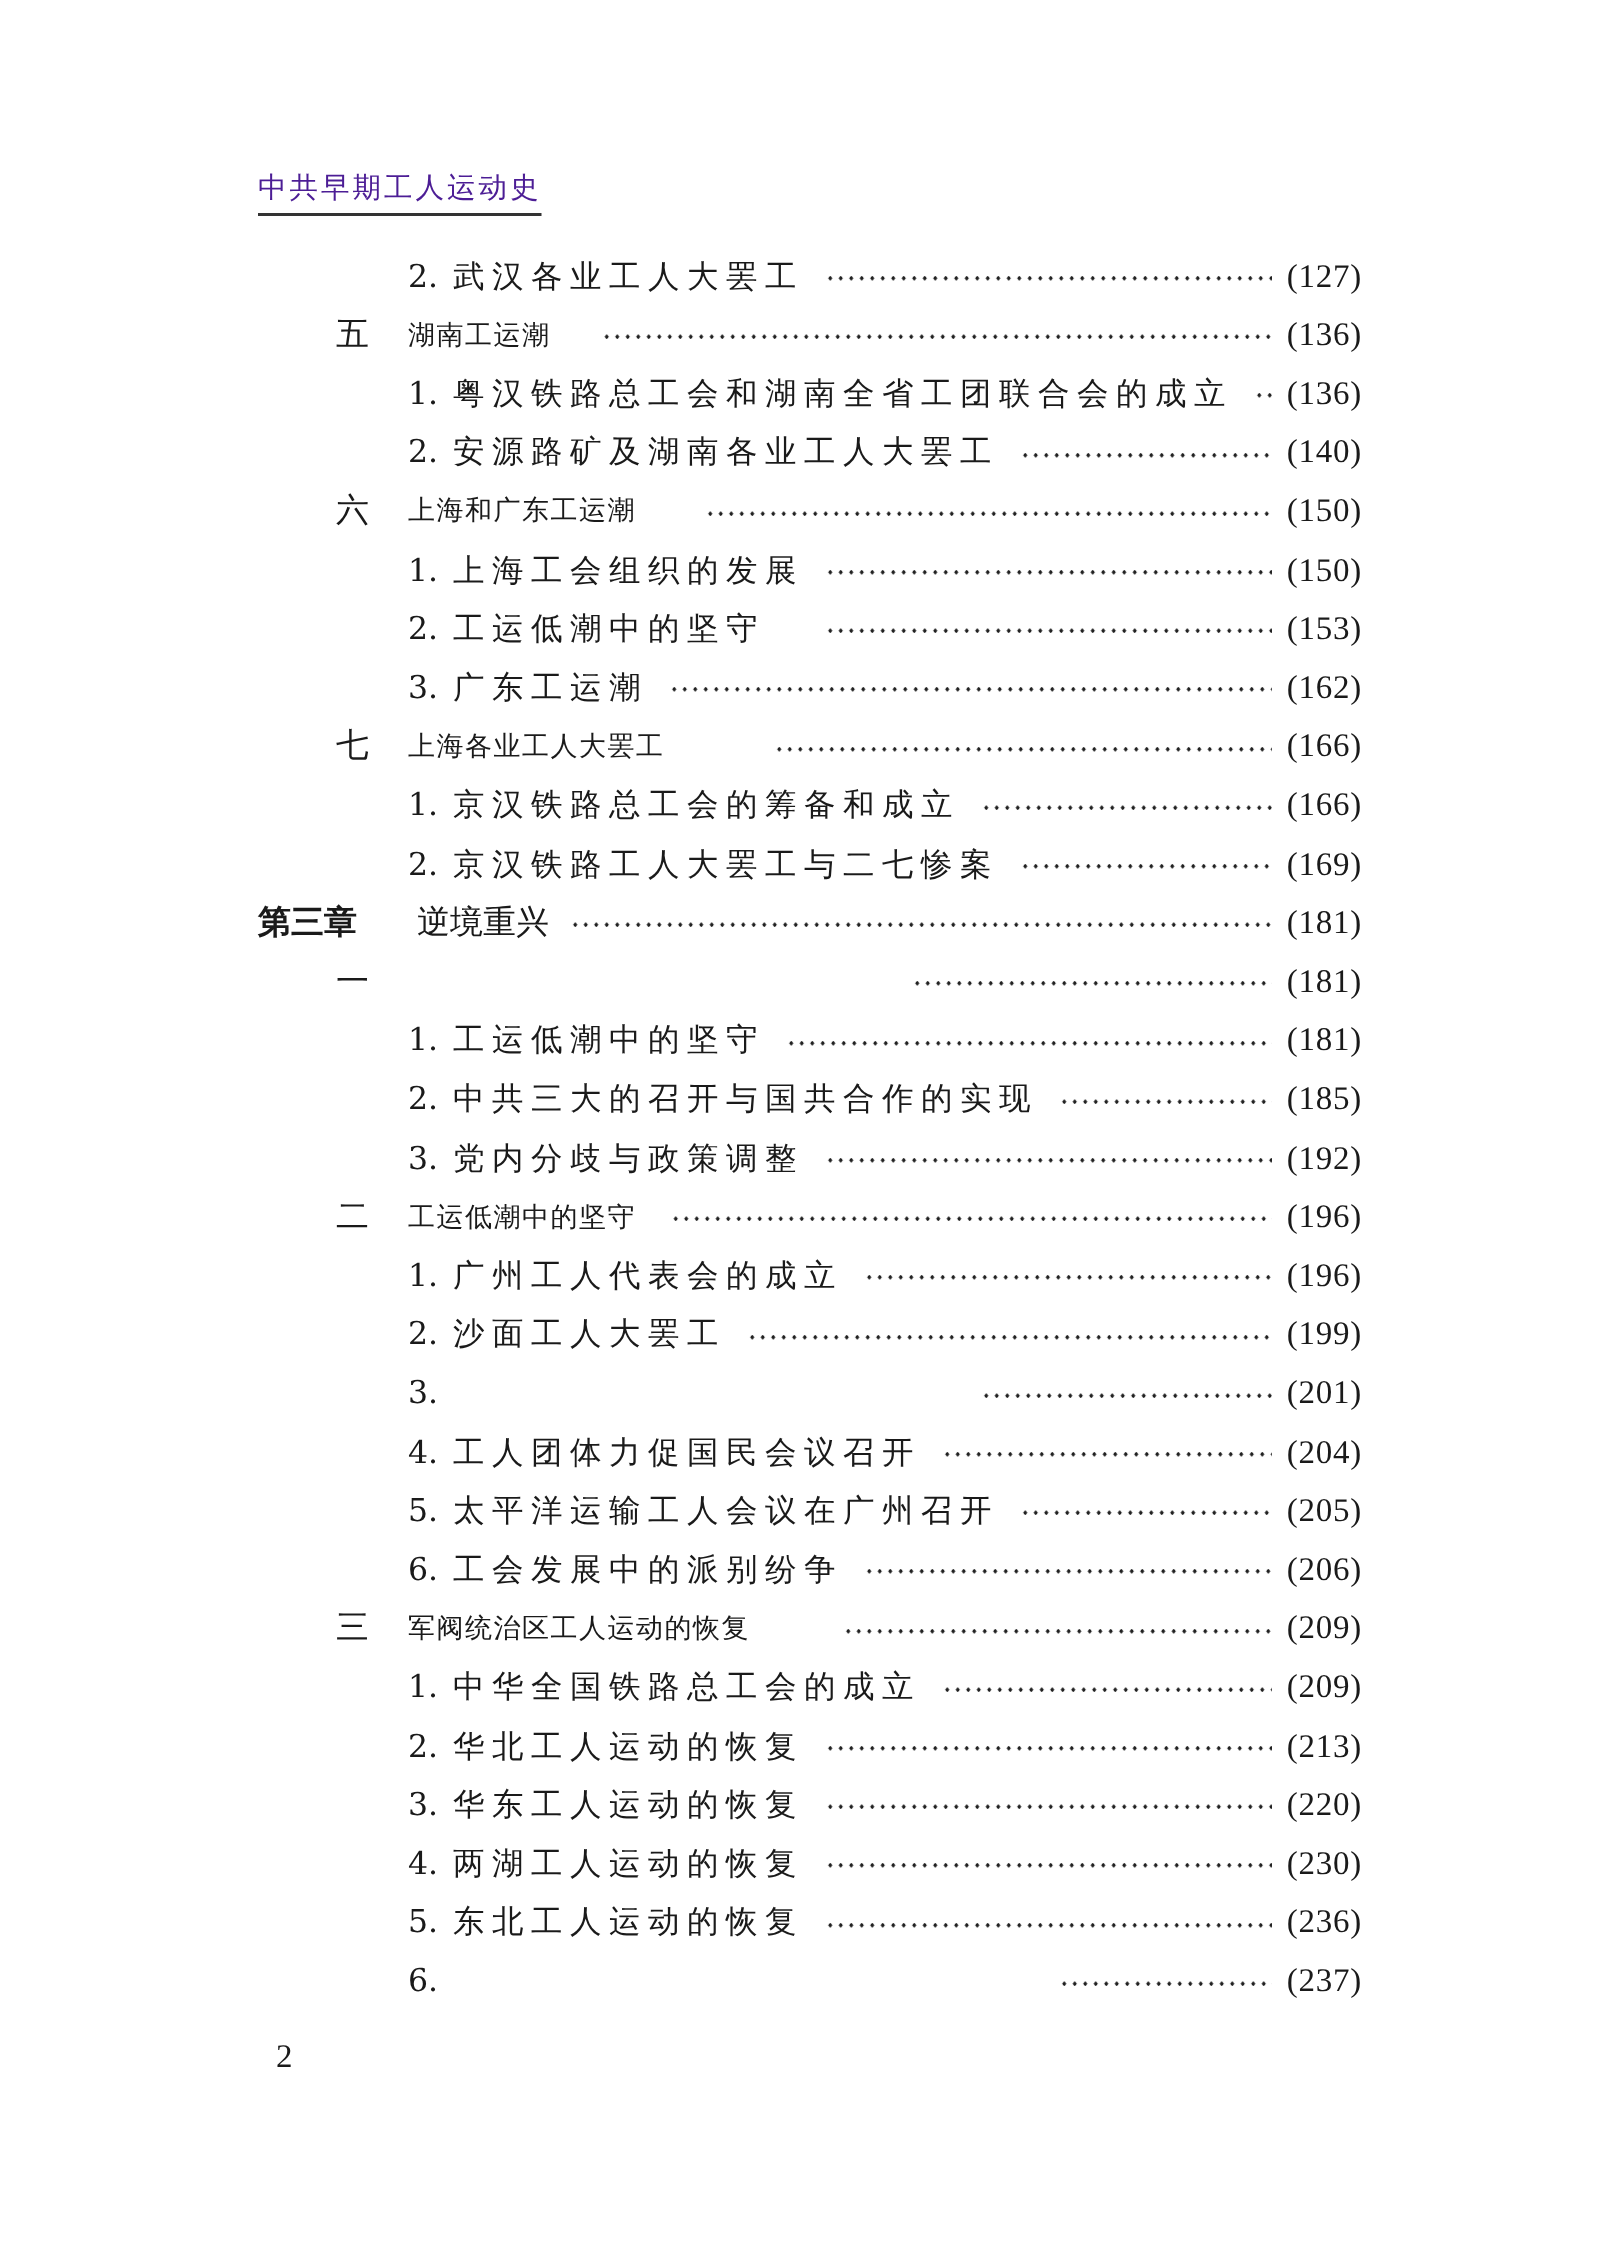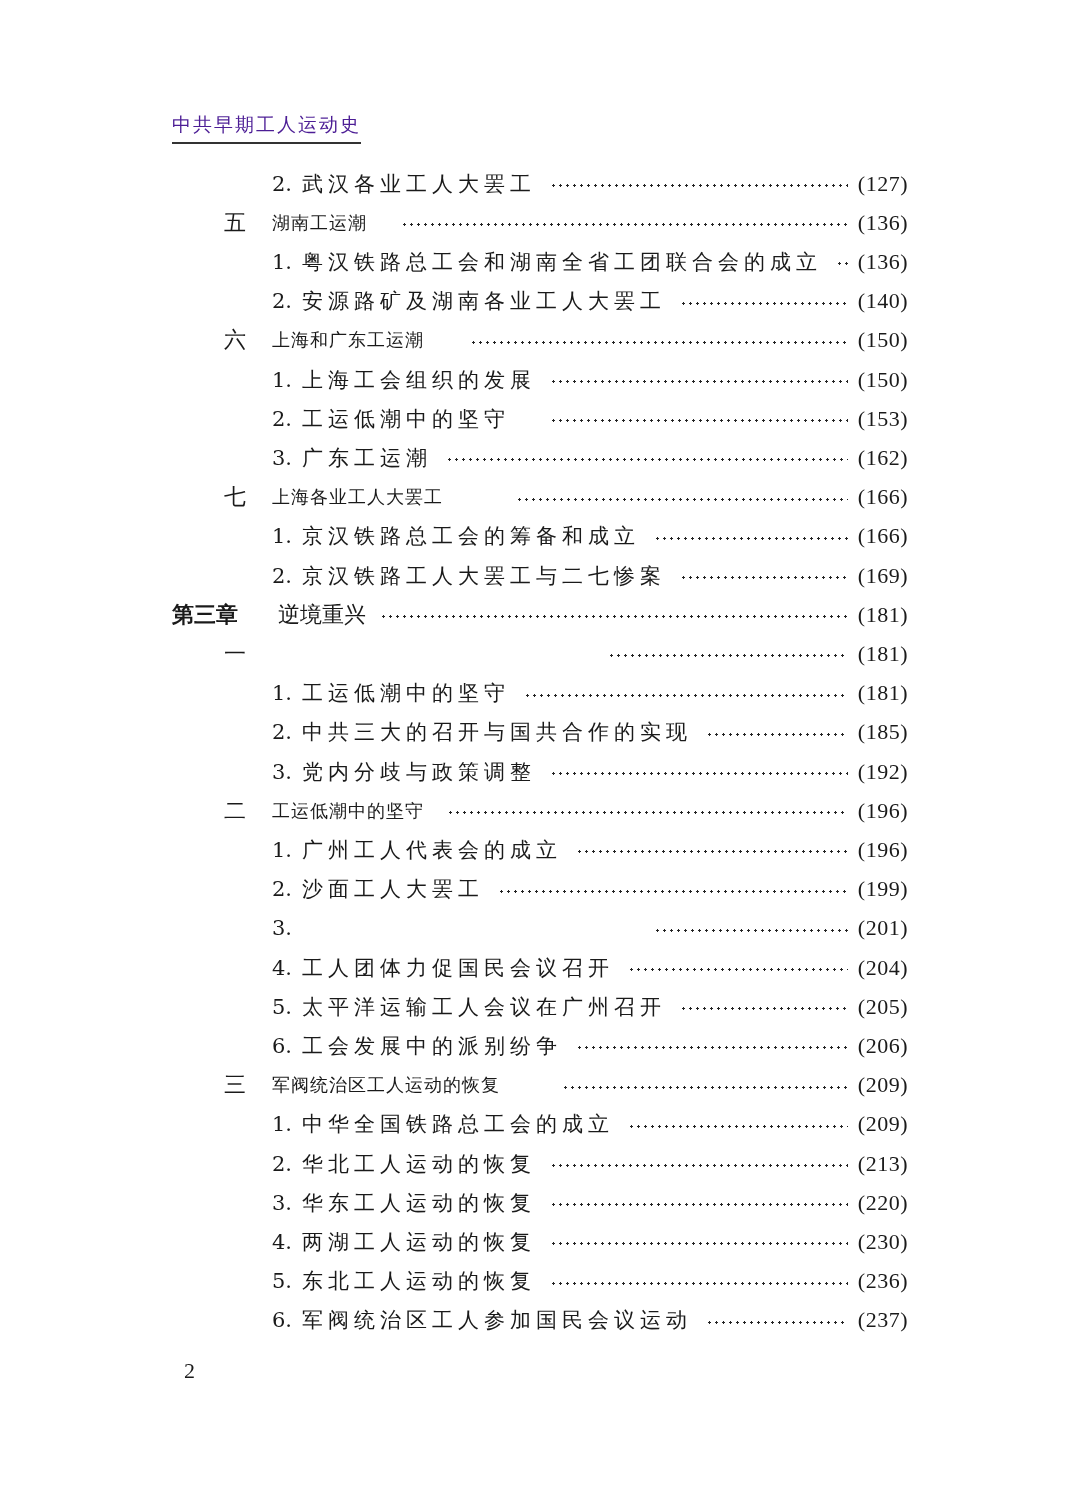--- a/index.html
+++ b/index.html
@@ -251,21 +251,20 @@
     <div class="row sub" style="top: 1097.6px;">
       <span class="num">5.</span>
       <span class="label">东北工人运动的恢复</span>
       <div class="lead" style="left: 550px; width: 298px; top: 11.5px;">
         <span></span>
       </div>
       <span class="page">(236)</span>
     </div>
     <div class="row sub" style="top: 1136.8px;">
       <span class="num">6.</span>
-      <span class="label">军阀统治区工人参加国民会议运动</span>
       <div class="lead" style="left: 706px; width: 142px; top: 11.5px;">
         <span></span>
       </div>
       <span class="page">(237)</span>
     </div>
   </div>
 
 <div class="folio">2</div>
 
 </body></html>

